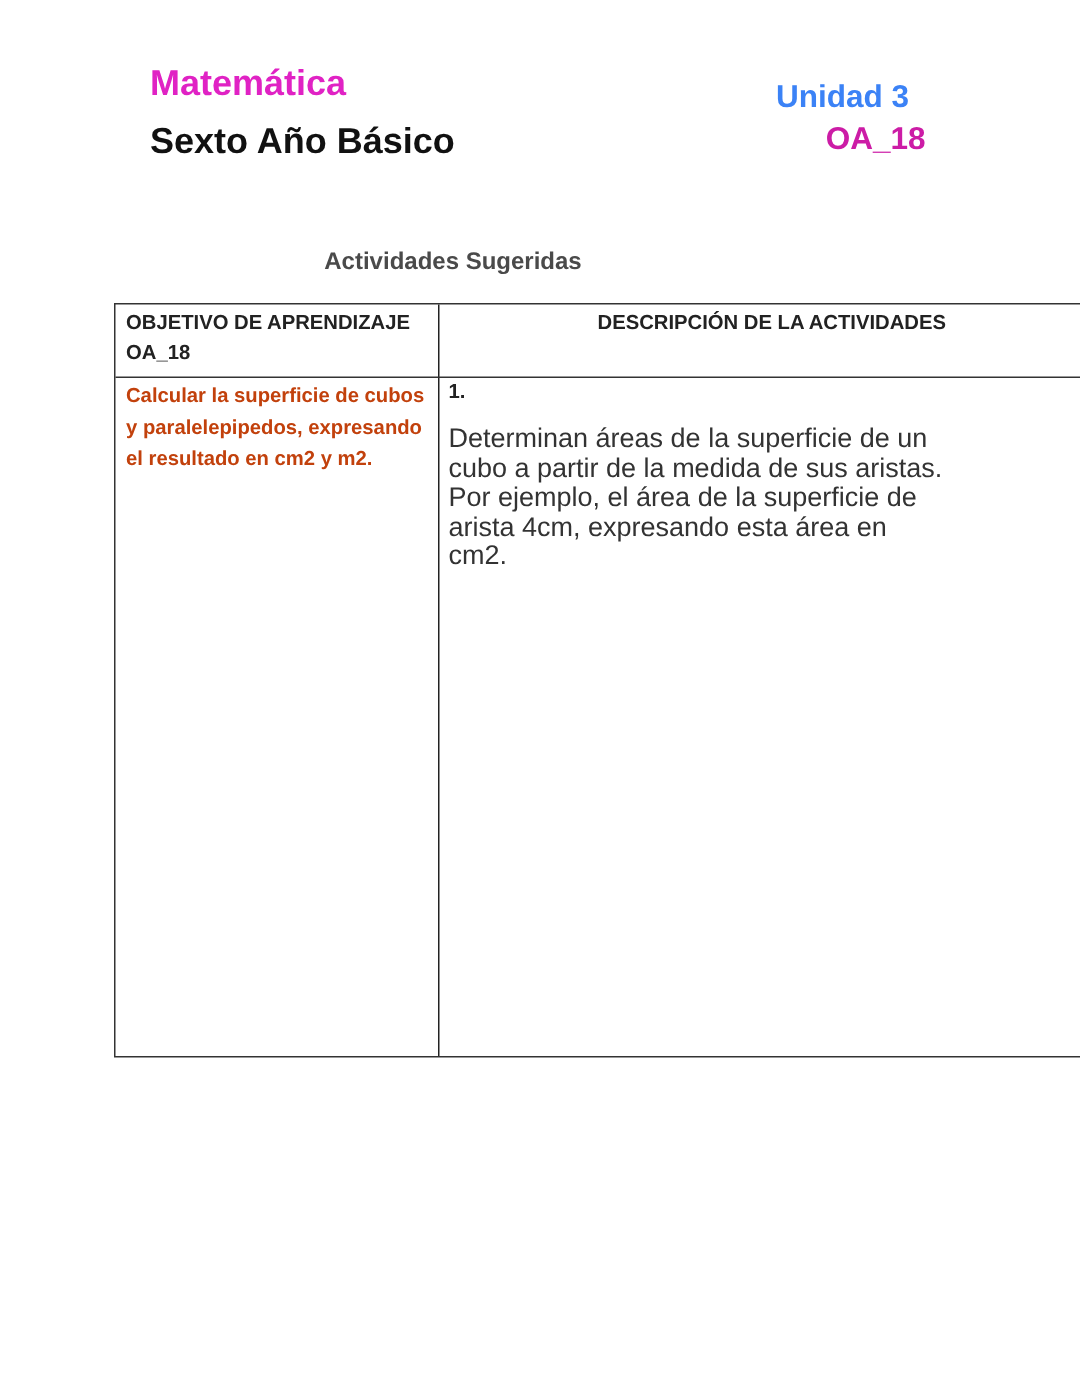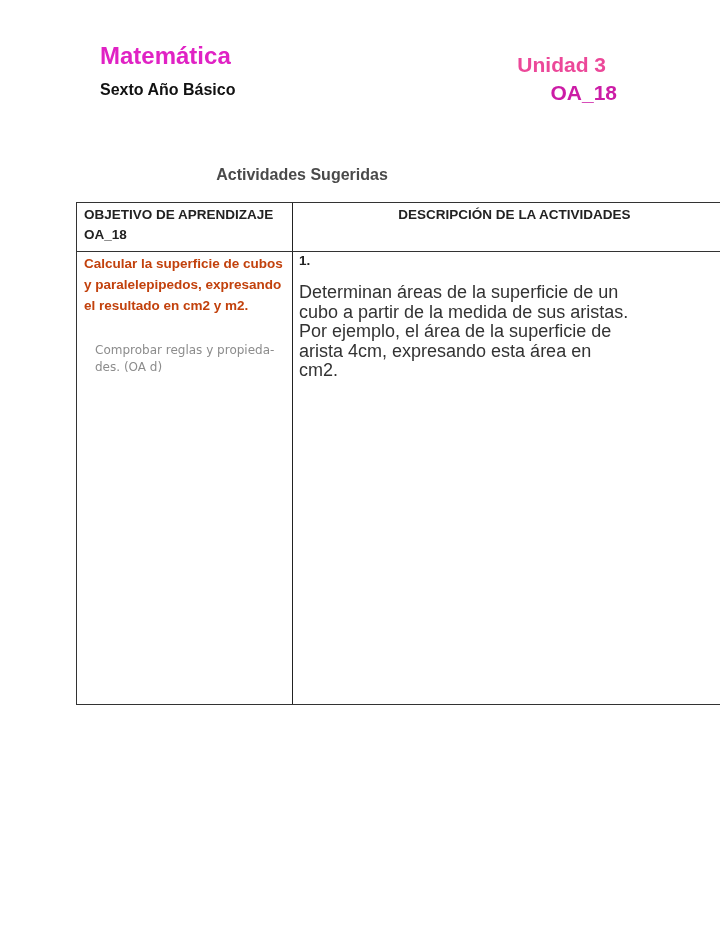--- a/index.html
+++ b/index.html
@@ -1,19 +1,19 @@
 <!DOCTYPE html>
 <html><head>
   <meta charset="utf-8">
   <style>
     html, body { margin: 0; padding: 0; background: #ffffff; }
     body { width: 720px; height: 932px; position: relative; overflow: hidden; font-family: "Liberation Sans", sans-serif; }
     .title { position: absolute; left: 100px; top: 42px; font-size: 24px; font-weight: bold; color: #E022C4; }
-    .subtitle { position: absolute; left: 100px; top: 81px; font-size: 16px; font-weight: bold; color: #111111; }
-    .unidad { position: absolute; right: 114px; top: 53px; font-size: 21px; font-weight: bold; color: #ec4899; }
+    .subtitle { position: absolute; left: 100px; top: 81px; font-size: 24px; font-weight: bold; color: #111111; }
+    .unidad { position: absolute; right: 114px; top: 53px; font-size: 21px; font-weight: bold; color: #3b82f6; }
     .oa { position: absolute; right: 103px; top: 81px; font-size: 21px; font-weight: bold; color: #CC1CA6; }
     .section-title { position: absolute; left: 0; width: 604px; top: 166px; text-align: center; font-size: 16px; font-weight: bold; color: #4a4a4a; }
     .table { position: absolute; left: 76px; top: 202px; width: 661px; height: 503px; border: 1.5px solid #333; box-sizing: border-box; }
     .col-div { position: absolute; left: 215px; top: 0; bottom: 0; border-left: 1.5px solid #222; }
     .row-div { position: absolute; left: 0; right: 0; top: 48px; border-top: 1.5px solid #333; }
     .hdr-left { position: absolute; left: 7px; top: 2px; font-size: 13.5px; font-weight: bold; color: #222; line-height: 20px; }
     .hdr-right { position: absolute; left: 216px; right: 0; top: 2px; text-align: center; font-size: 13.5px; font-weight: bold; color: #222; line-height: 20px; }
     .obj { position: absolute; left: 7px; top: 50px; width: 205px; font-size: 13.5px; font-weight: bold; color: #c2410c; line-height: 21px; }
     .skill { position: absolute; left: 18px; top: 139px; width: 195px; font-family: "DejaVu Sans", sans-serif; font-size: 12px; color: #8c8c8c; line-height: 17px; }
     .skill-title { font-weight: bold; letter-spacing: -0.2px; }
@@ -35,18 +35,17 @@
   <div class="row-div"></div>
 
   <div class="hdr-left">
     <div>OBJETIVO DE APRENDIZAJE</div>
     <div>OA_18</div>
   </div>
   <div class="hdr-right">DESCRIPCIÓN DE LA ACTIVIDADES</div>
 
   <div class="obj">Calcular la superficie de cubos y paralelepipedos, expresando el resultado en cm2 y m2.</div>
   <div class="skill">
-    <div>Comprobar reglas y propieda-des. (OA d)</div>
   </div>
 
   <div class="act-num">1.</div>
   <div class="act-desc">Determinan áreas de la superficie de un cubo a partir de la medida de sus aristas. Por ejemplo, el área de la superficie de arista 4cm, expresando esta área en cm2.</div>
 </div>
 
 </body></html>

